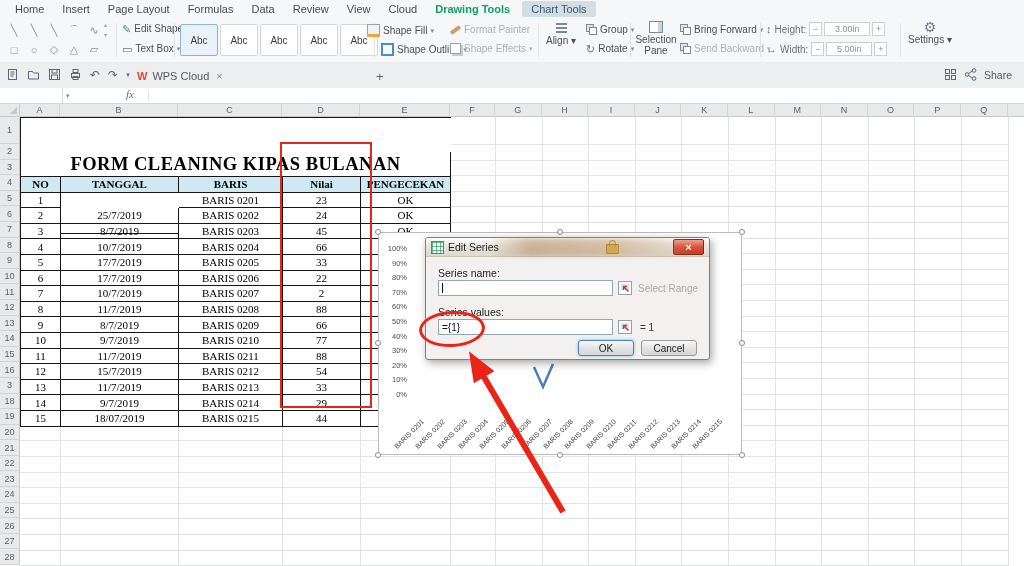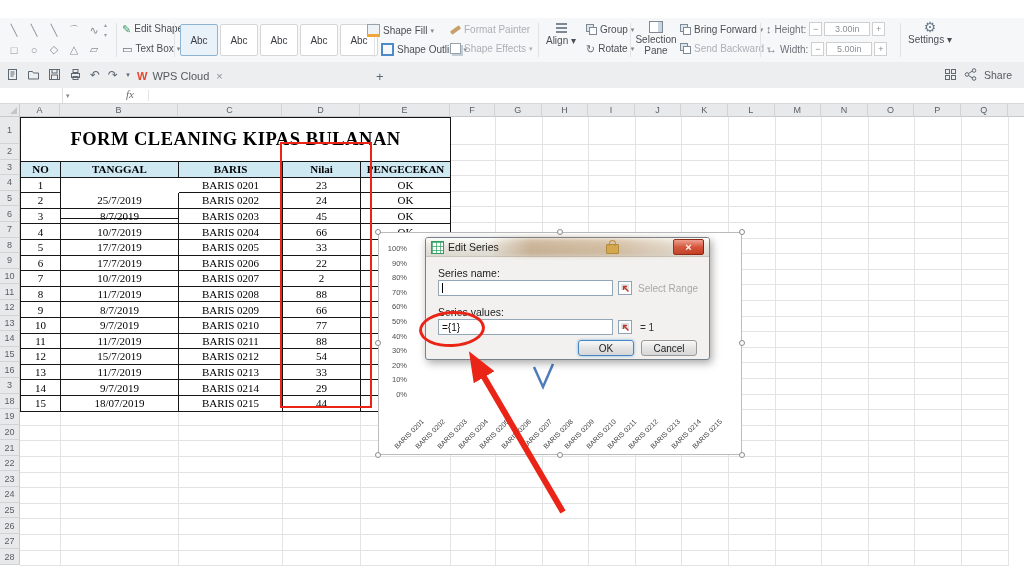--- a/index.html
+++ b/index.html
@@ -102,20 +102,32 @@
          background:linear-gradient(90deg,rgba(180,140,90,0),rgba(172,132,84,.5) 20%,rgba(188,148,100,.45) 60%,rgba(180,140,90,0));filter:blur(2px);}
   #ann-rect{position:absolute;left:280px;top:142px;width:88px;height:262px;border:2px solid #ea2517;z-index:50;pointer-events:none;}
   #ann-oval{position:absolute;left:419px;top:311px;width:66px;height:36px;border:3px solid #ea2517;border-radius:50%;transform:rotate(-3deg);z-index:55;pointer-events:none;box-sizing:border-box;}
   #ann-arrow{position:absolute;left:0;top:0;z-index:55;pointer-events:none;}
 </style>
 </head>
 <body>
 
 <div id="app">
 
+  <div class="tabbar" id="ribbon-tabs">
+      <div class="rtab">Home</div>
+      <div class="rtab">Insert</div>
+      <div class="rtab">Page Layout</div>
+      <div class="rtab">Formulas</div>
+      <div class="rtab">Data</div>
+      <div class="rtab">Review</div>
+      <div class="rtab">View</div>
+      <div class="rtab">Cloud</div>
+      <div class="rtab rtab-active">Drawing Tools</div>
+      <div class="rtab rtab-ctx">Chart Tools</div>
+    </div>
 
   <div class="ribbon">
     <div id="shape-gallery">
         <div class="sgcell">╲</div>
         <div class="sgcell">╲</div>
         <div class="sgcell">╲</div>
         <div class="sgcell">⌒</div>
         <div class="sgcell">∿</div>
         <div class="sgcell">□</div>
         <div class="sgcell">○</div>
@@ -376,21 +388,21 @@
         <div class="hline" style="top: 352px;"></div>
         <div class="hline" style="top: 367.6px;"></div>
         <div class="hline" style="top: 383.2px;"></div>
         <div class="hline" style="top: 398.8px;"></div>
         <div class="hline" style="top: 414.4px;"></div>
         <div class="hline" style="top: 430px;"></div>
         <div class="hline" style="top: 445.6px;"></div>
         <div class="hline" style="top: 461.2px;"></div>
       </div>
     <div id="sheet-table">
-        <div class="trow" style="height: 44px;">
+        <div class="trow" style="height: 25px; margin-top: 34px;">
           <div class="tcell ttl" style="width: 430px;">FORM CLEANING KIPAS BULANAN</div>
         </div>
         <div class="trow">
           <div class="tcell th" style="width: 40px;">NO</div>
           <div class="tcell th" style="width: 118px;">TANGGAL</div>
           <div class="tcell th" style="width: 104px;">BARIS</div>
           <div class="tcell th" style="width: 78px;">Nilai</div>
           <div class="tcell th" style="width: 90px;">PENGECEKAN</div>
         </div>
         <div class="trow">

